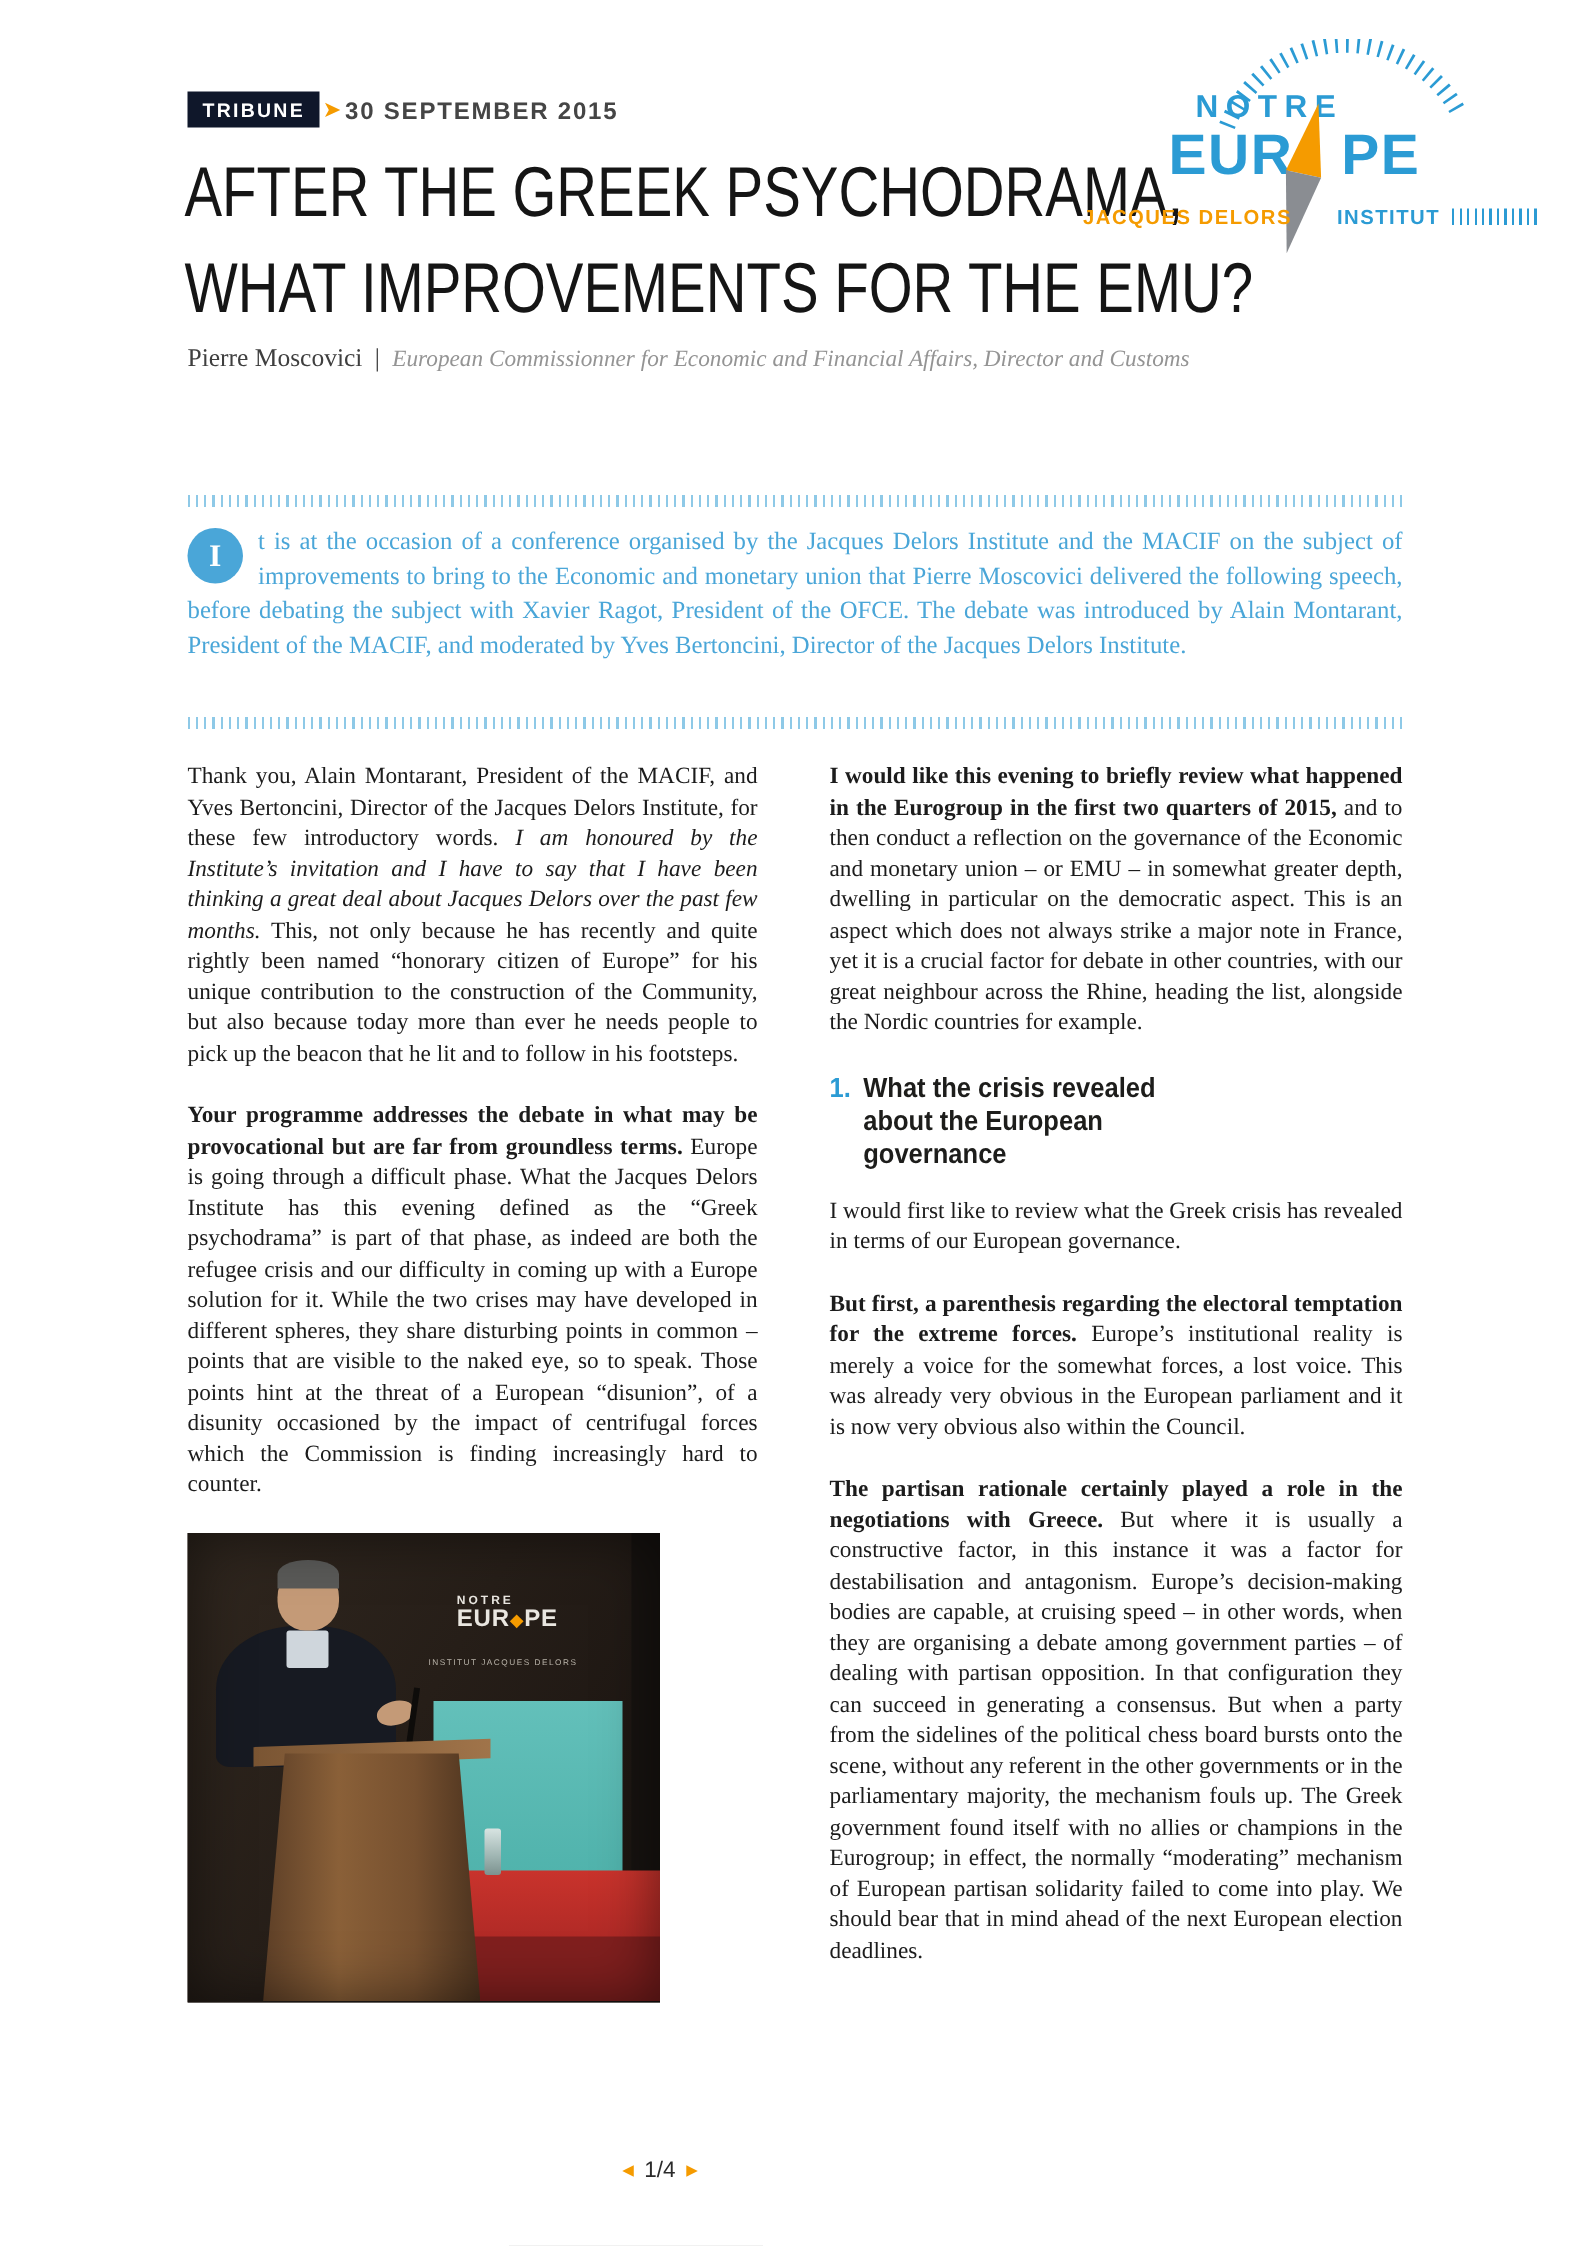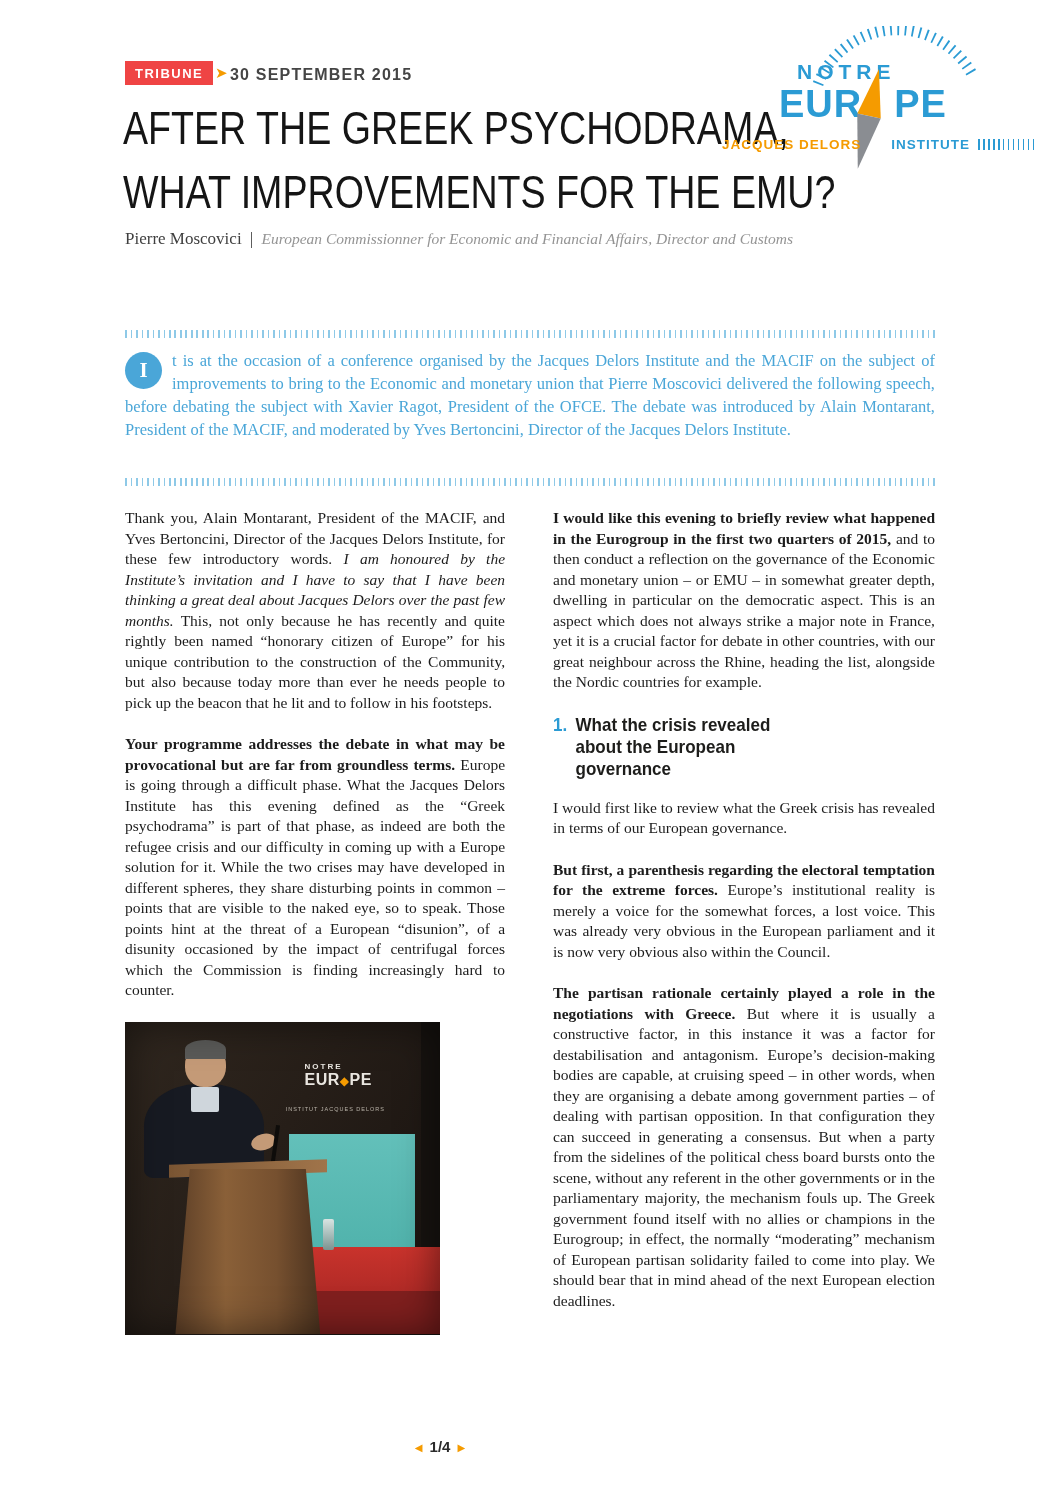--- a/index.html
+++ b/index.html
@@ -5,21 +5,21 @@
   * { margin:0; padding:0; box-sizing:border-box; }
   html,body { background:#e8e8e8; }
   .page {
     position:relative; width:1058px; height:1497px; margin:0 auto;
     background:#ffffff; overflow:hidden;
     font-family:"Liberation Serif", serif; color:#1c1c1c;
   }
   
   .badge {
     position:absolute; left:125px; top:61px;
-    background:#ef4444; color:#fff;
+    background:#0f172a; color:#fff;
     font-family:"Liberation Sans", sans-serif; font-weight:bold;
     font-size:13px; letter-spacing:1.5px; padding:5px 10px 4px;
   }
   .badge-arrow {
     position:absolute; left:215px; top:64px; color:#f59b00; font-size:15px;
     font-family:"DejaVu Sans", sans-serif;
   }
   .pub-date {
     position:absolute; left:230px; top:66px;
     font-family:"Liberation Sans", sans-serif; font-weight:bold;
@@ -133,21 +133,21 @@
   .ph-shirt { position:absolute; left:21%; top:21%; width:9%; height:8%;
     background:#cfd6dc; border-radius:2px; }
   .ph-hand { position:absolute; left:40%; top:36%; width:8%; height:5%;
     background:#c49a77; border-radius:50%; transform:rotate(-15deg); }
   .ph-mic { position:absolute; left:47%; top:33%; width:1.2%; height:14%;
     background:#0e0c0a; transform:rotate(8deg); }
   .ph-vignette { position:absolute; inset:0; box-shadow:inset 0 0 40px rgba(0,0,0,0.55); }
   
   .footer {
     position:absolute; left:0; top:1438px; width:880px; text-align:center;
-    font-family:"Liberation Sans", sans-serif; font-weight:bold; font-size:15px; color:#2b2b2b;
+    font-family:"Liberation Sans", sans-serif; font-weight:normal; font-size:15px; color:#2b2b2b;
   }
   .footer .f-arrow { color:#f59b00; font-size:10px; font-family:"DejaVu Sans", sans-serif;
     position:relative; top:-1px; padding:0 7px; }
 </style>
 </head>
 <body>
 
 <div class="page">
 
   <div class="badge">TRIBUNE</div>
@@ -176,21 +176,21 @@
   </div>
   <svg class="compass-needle" width="36" height="104" viewBox="0 0 36 104">
     <g transform="rotate(12 18 48)">
       <polygon points="18,0 30,48 6,48" fill="#f59b00"></polygon>
       <polygon points="18,102 30,48 6,48" fill="#8a8d92"></polygon>
     </g>
   </svg>
   <div class="logo-institute">
     <span class="jd">JACQUES DELORS</span>
     <span class="needle-space"></span>
-    <span class="inst">INSTITUTE</span>
+    <span class="inst">INSTITUT</span>
     <span class="end-ticks"></span>
   </div>
 
   <div class="hatch h1"></div>
   <div class="intro">
     <span class="dropcap">I</span>
     <span>t is at the occasion of a conference organised by the Jacques Delors Institute and the MACIF on the subject of improvements to bring to the Economic and monetary union that Pierre Moscovici delivered the following speech, before debating the subject with Xavier Ragot, President of the OFCE. The debate was introduced by Alain Montarant, President of the MACIF, and moderated by Yves Bertoncini, Director of the Jacques Delors Institute.</span>
   </div>
   <div class="hatch h2"></div>
 

